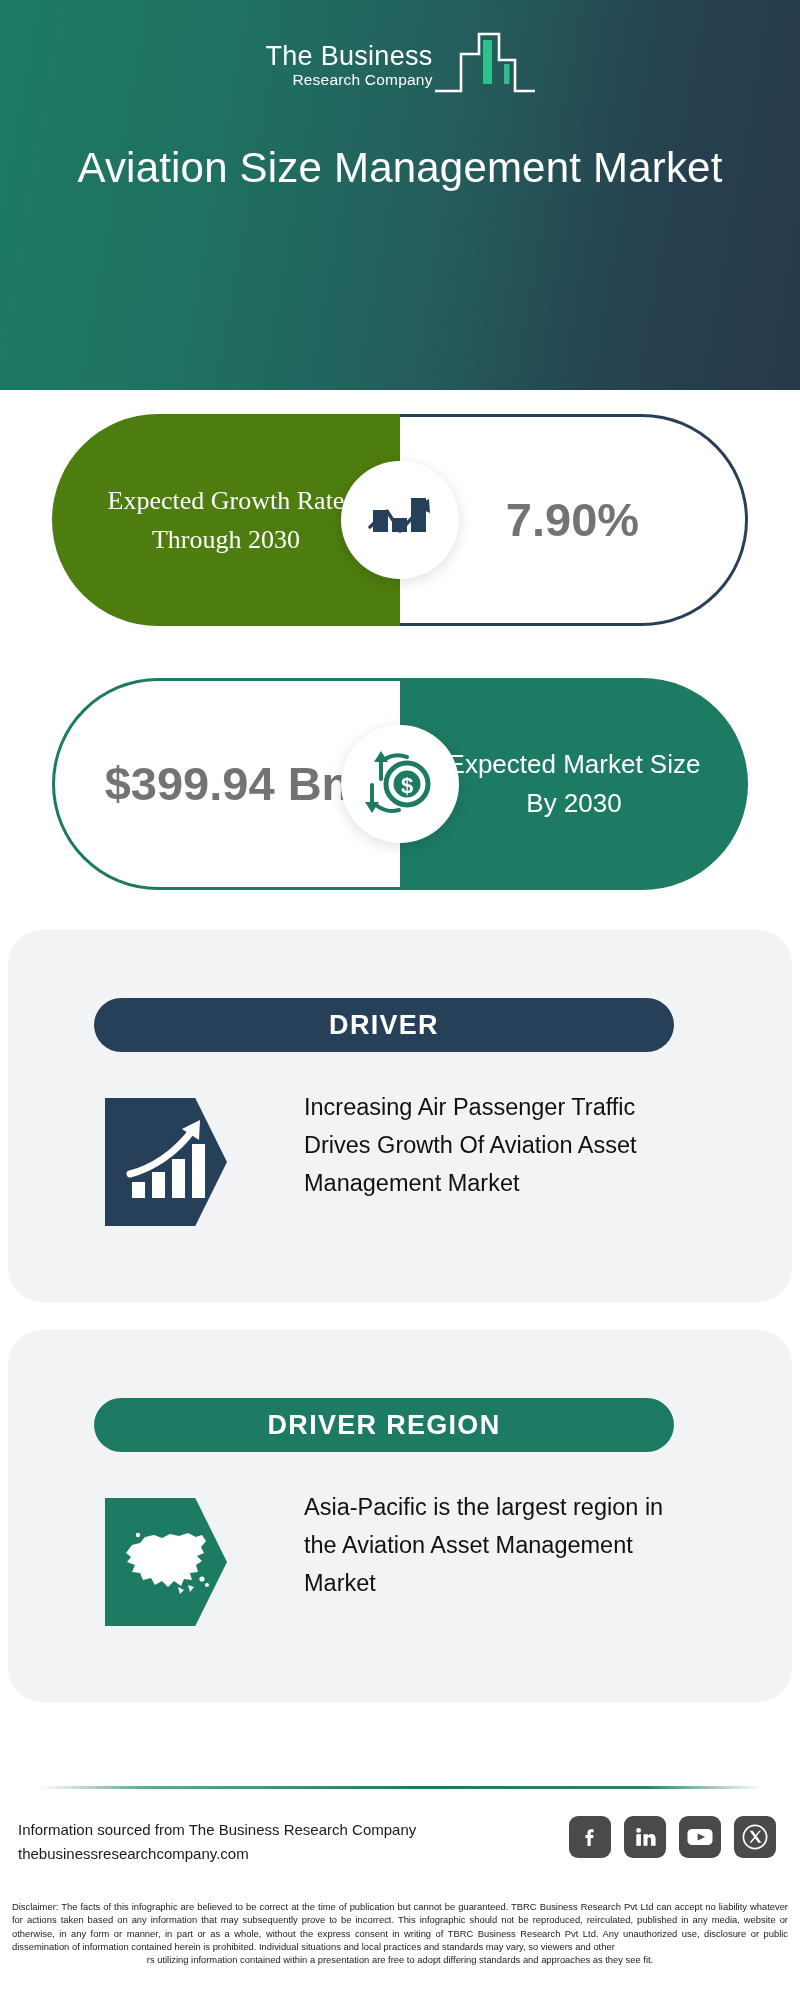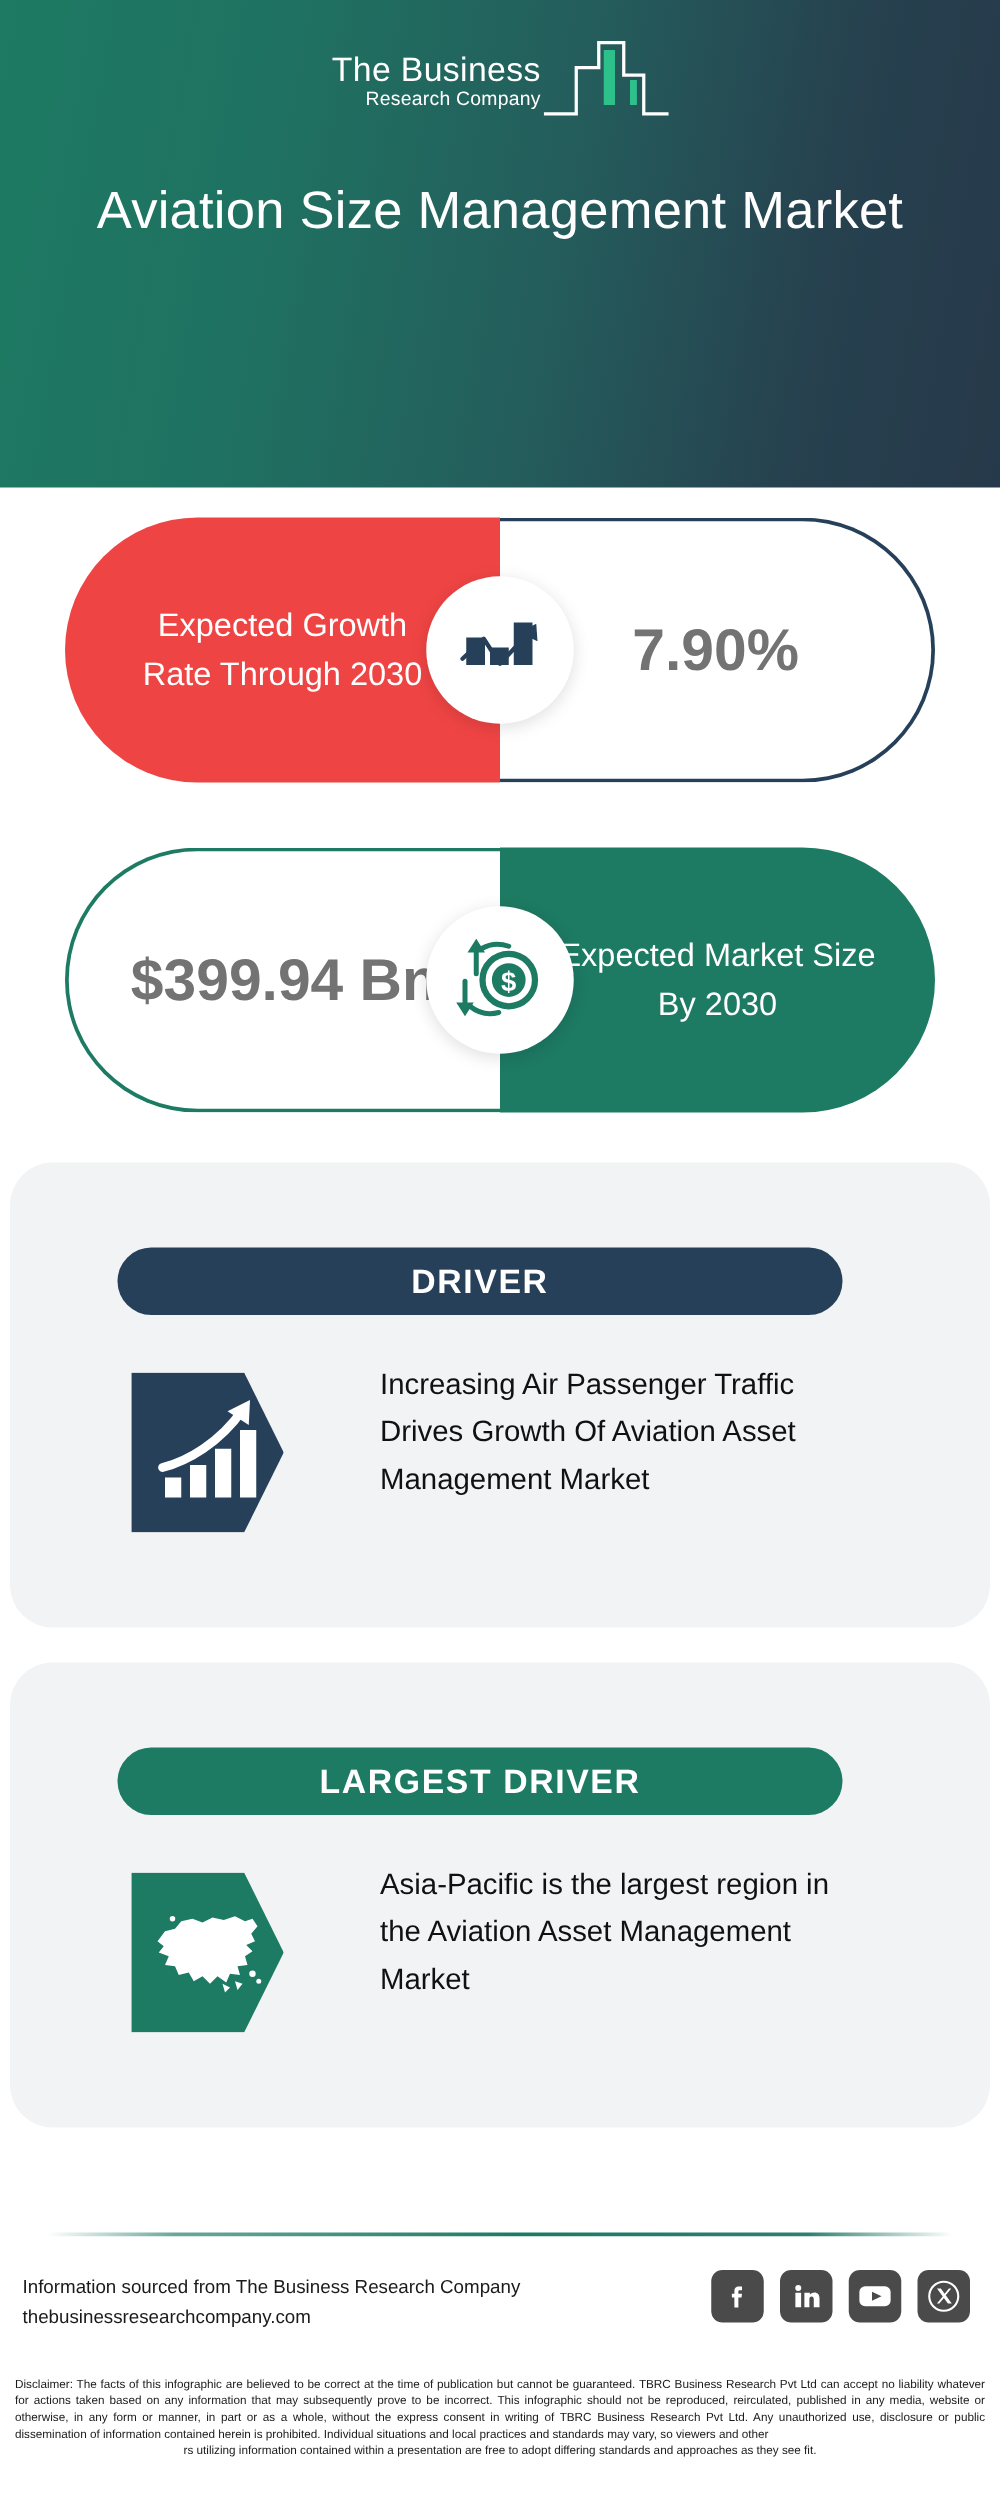--- a/index.html
+++ b/index.html
@@ -51,22 +51,22 @@
   .badge{
     position:absolute;left:50%;top:50%;transform:translate(-50%,-50%);
     width:118px;height:118px;border-radius:50%;background:#ffffff;
     box-shadow:0 3px 14px rgba(0,0,0,.13);
     display:flex;align-items:center;justify-content:center;z-index:4;
   }
 
   
   #growth-card{top:414px;}
   #growth-card .left{
-    left:0;background:#ef4444;
-    border-radius:106px 0 0 106px;color:#ffffff;
+    left:0;background:#4d7c0f;
+    border-radius:106px 0 0 106px;color:#ffffff;font-family:Liberation Serif, serif;
   }
   #growth-card .right{
     left:348px;background:#ffffff;
     border:3px solid #27405a;border-left:none;
     border-radius:0 106px 106px 0;
   }
 
   
   #size-card{top:678px;}
   #size-card .left{
@@ -208,21 +208,21 @@
           <rect x="72" y="30" width="13" height="54" fill="#ffffff"></rect>
           <path d="M10 60 C30 55 56 40 74 14" fill="none" stroke="#ffffff" stroke-width="7" stroke-linecap="round"></path>
           <polygon points="80,6 79,26 62,15" fill="#ffffff"></polygon>
         </svg>
       </span>
     </div>
     <div class="panel-body">Increasing Air Passenger Traffic Drives Growth Of Aviation Asset Management Market</div>
   </div>
 
   <div class="panel" id="region-panel">
-    <div class="panel-pill">LARGEST DRIVER</div>
+    <div class="panel-pill">DRIVER REGION</div>
     <div class="panel-icon">
       <span>
         <svg width="96" height="74" viewBox="0 0 96 74">
           <path fill="#ffffff" d="M8 30 L14 22 L22 20 L27 14 L36 12 L44 15 L52 11 L61 13
             L70 10 L78 14 L84 12 L88 18 L83 24 L86 30 L79 33 L84 38 L78 42 L80 49
             L72 50 L74 57 L66 56 L63 63 L56 58 L50 64 L44 58 L37 62 L33 55 L25 57
             L22 50 L14 49 L17 42 L9 39 L13 34 Z"></path>
           <path fill="#ffffff" d="M60 64 L66 67 L62 71 Z"></path>
           <path fill="#ffffff" d="M70 62 L76 64 L72 69 Z"></path>
           <circle cx="84" cy="56" r="2.6" fill="#ffffff"></circle>

